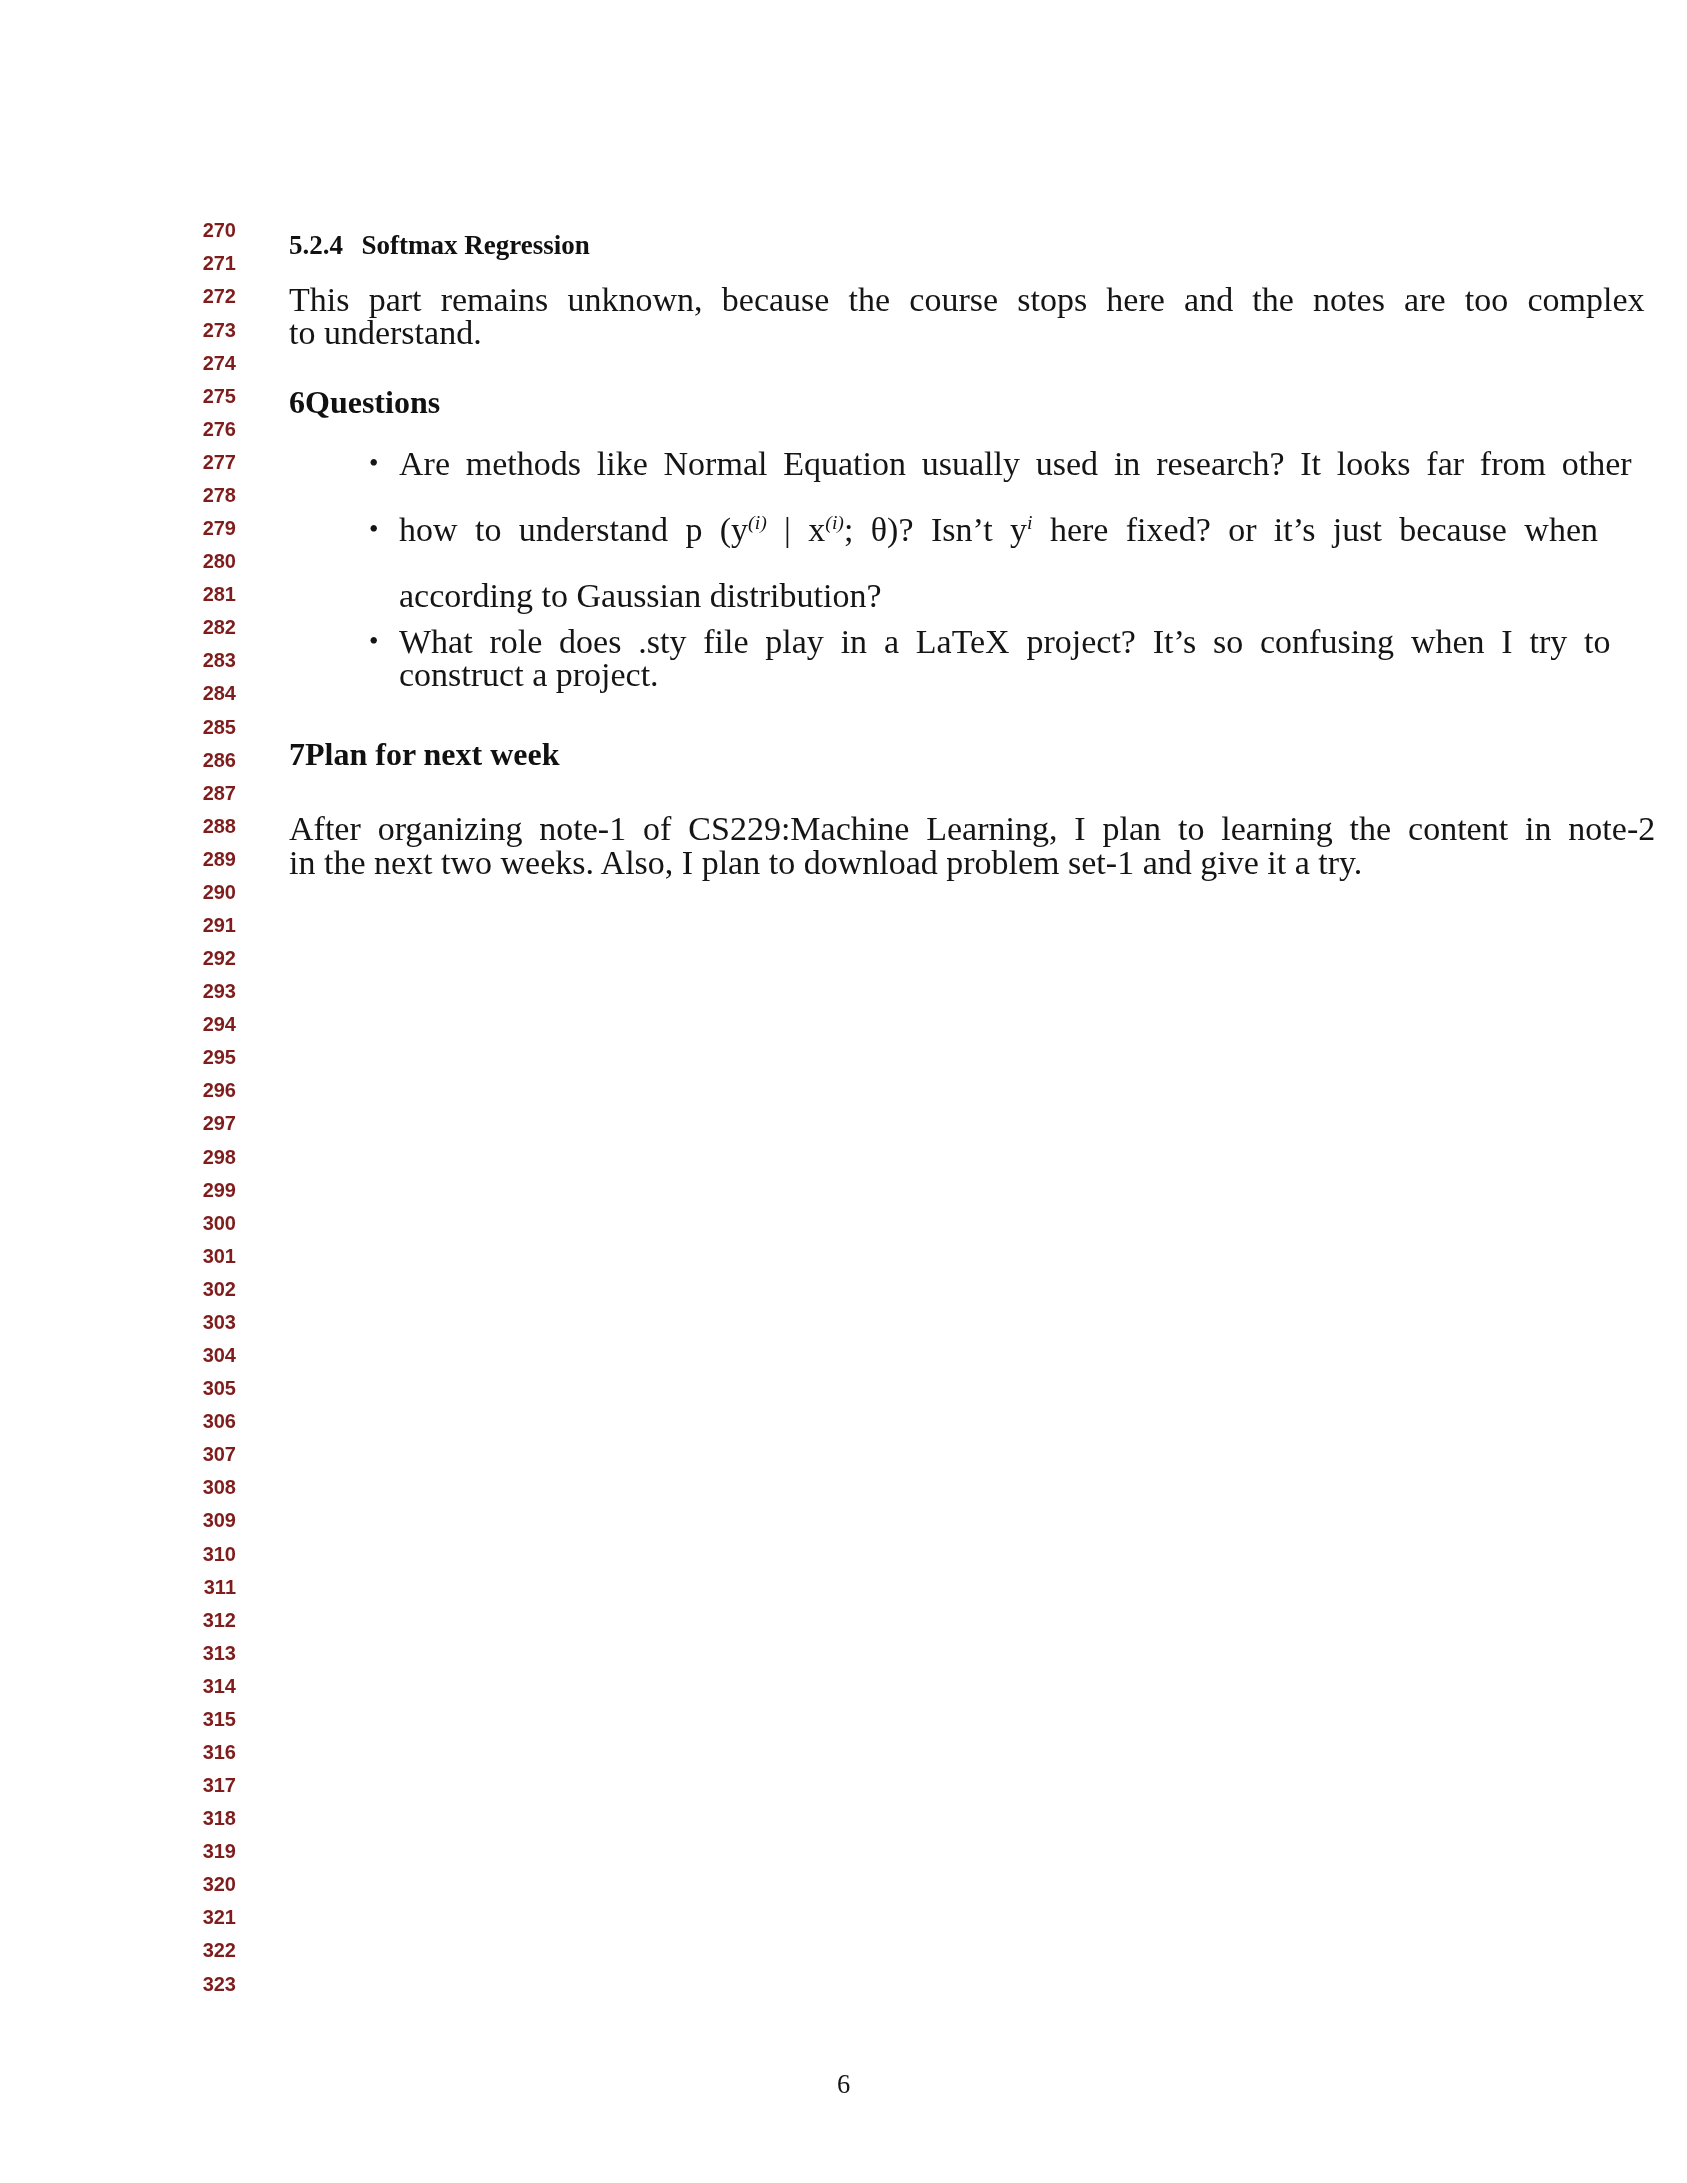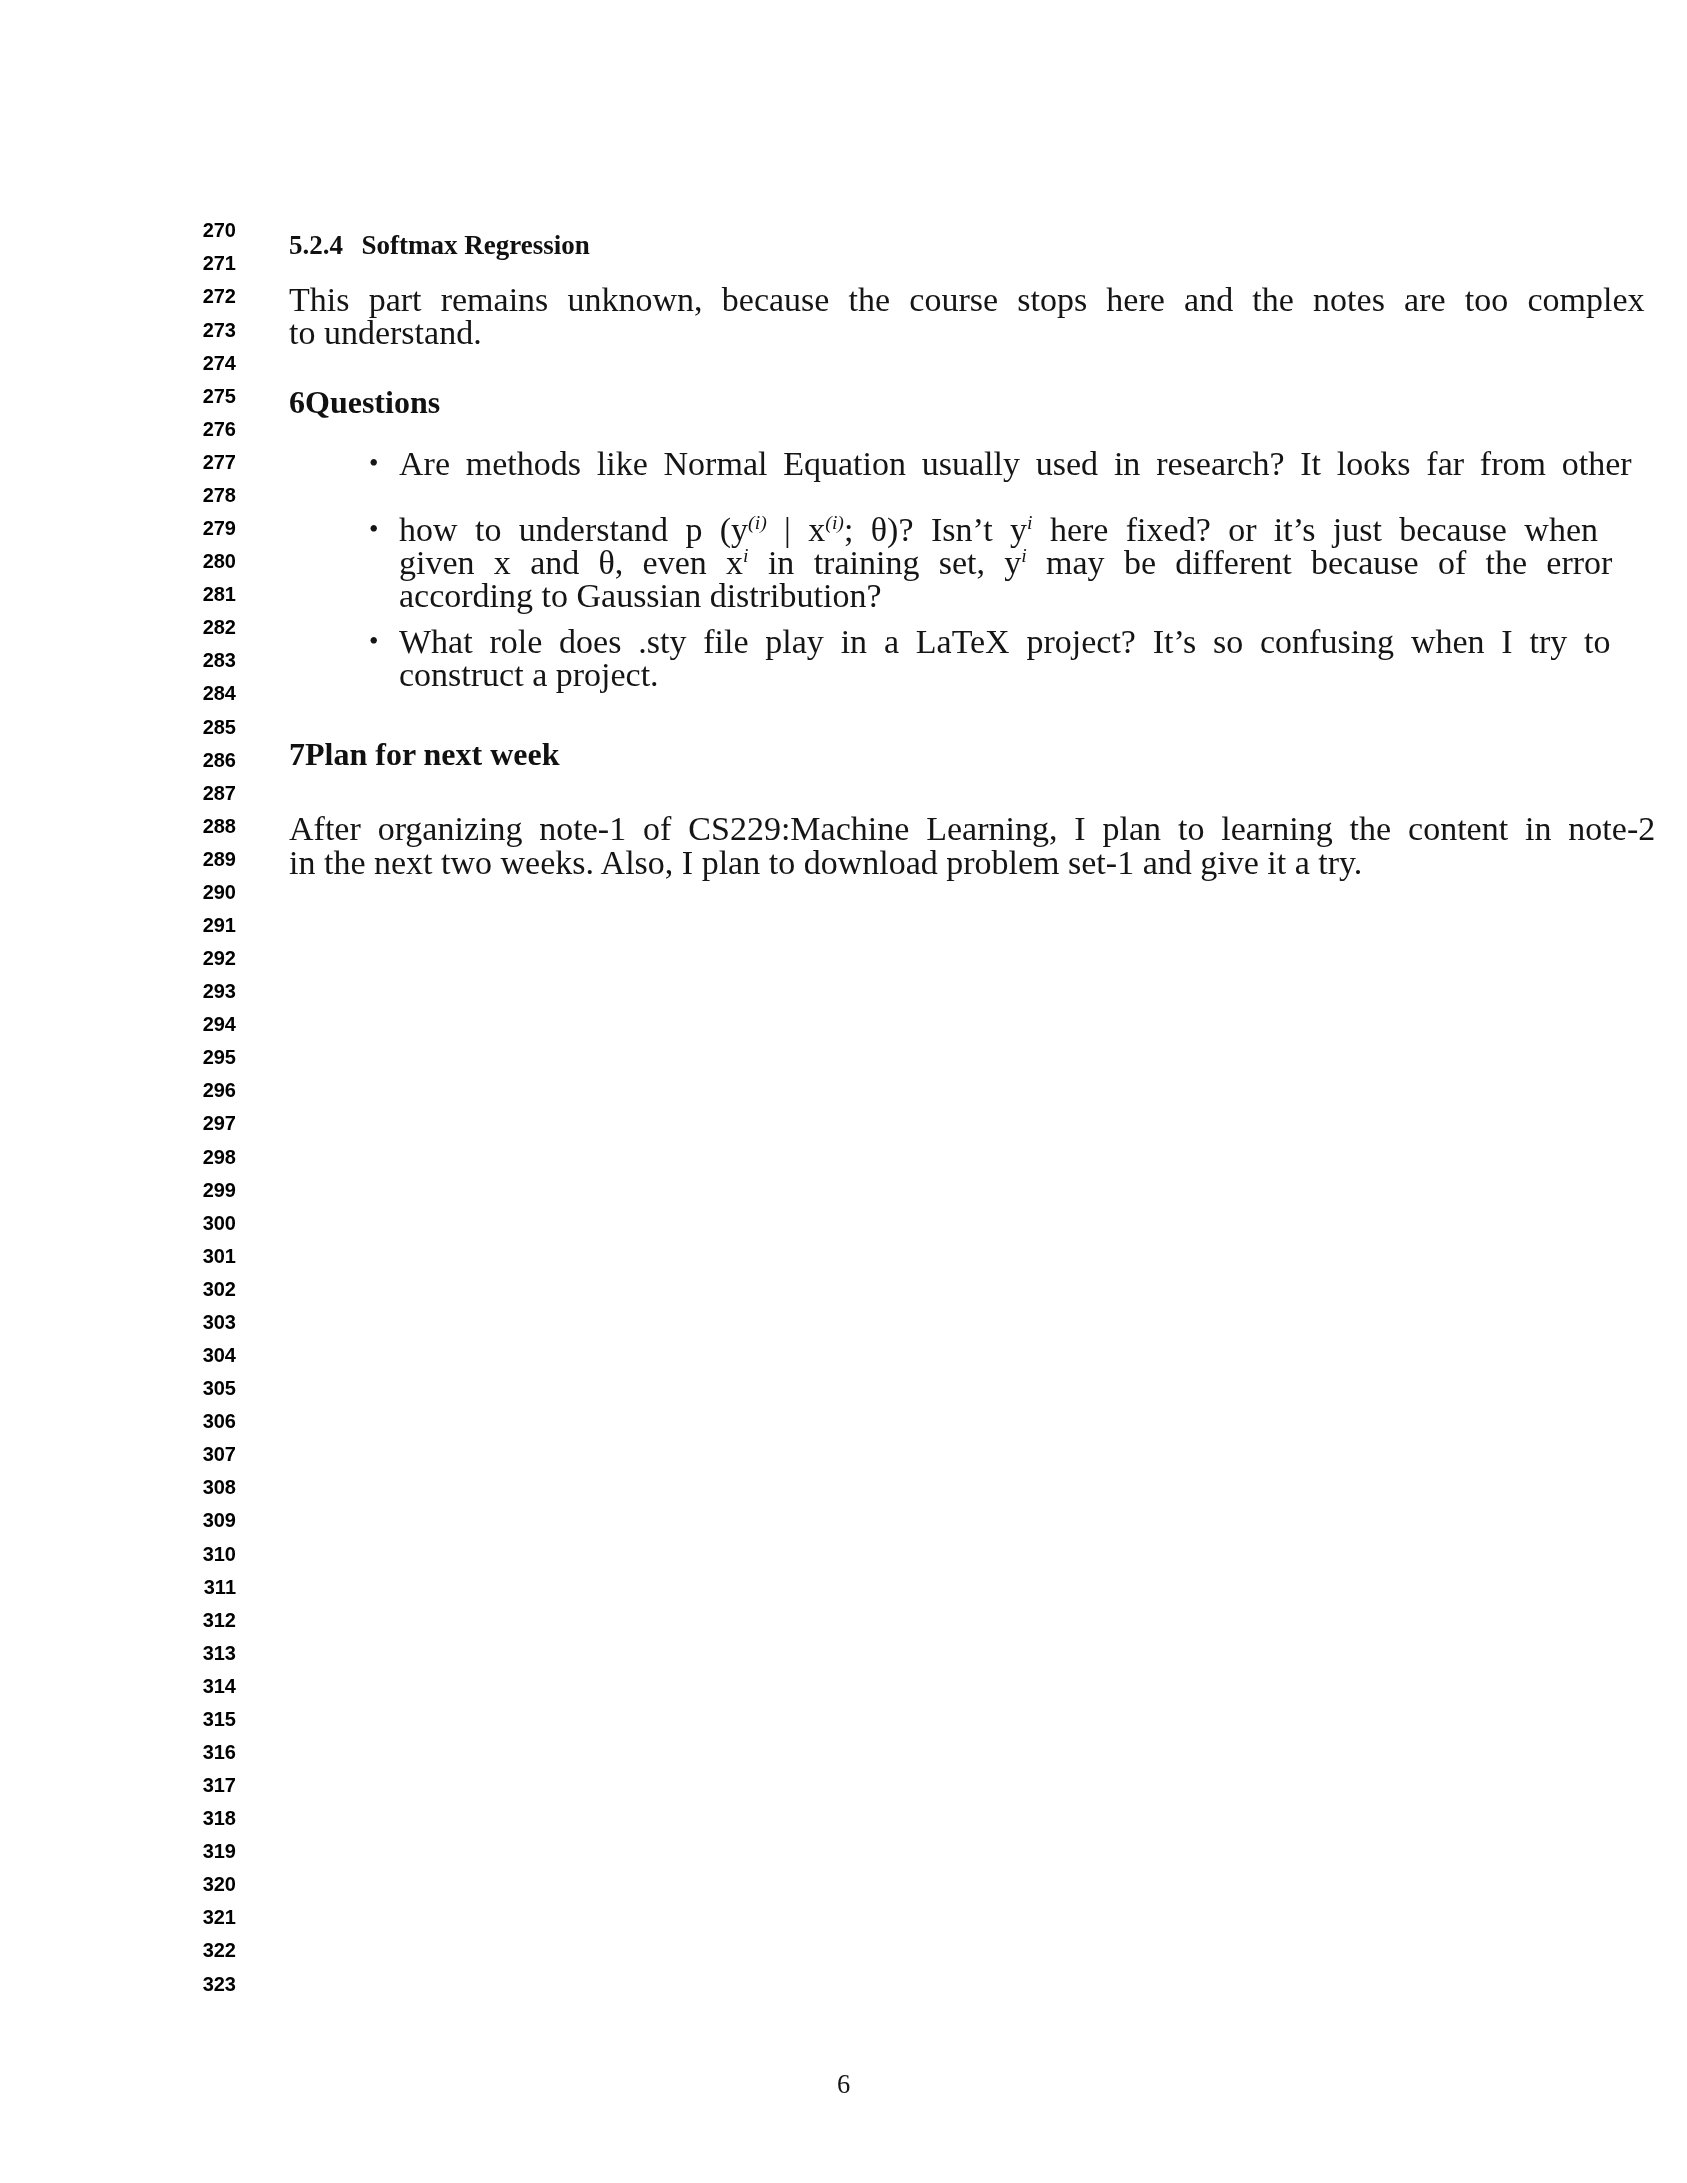--- a/index.html
+++ b/index.html
@@ -3,21 +3,21 @@
 <meta charset="utf-8">
 <title>Document Page</title>
 <style>
   html,body{margin:0;padding:0;background:#ffffff;}
   .page{position:relative;width:1687px;height:2183px;background:#ffffff;overflow:hidden;
         font-family:"Liberation Serif",serif;color:#151515;}
   
   .gutter{position:absolute;left:0;top:0;width:100%;height:100%;}
   .num{position:absolute;left:157px;width:79px;text-align:right;
        font-family:"Liberation Sans",sans-serif;font-weight:700;font-size:20px;line-height:24px;
-       color:#000000;}
+       color:#7f1d1d;}
   
   .line{position:absolute;left:289px;width:1112px;font-size:34px;line-height:33px;
         white-space:nowrap;}
   .line.indent{left:399px;width:1002px;}
   .lt{display:inline;}
   sup{font-size:58%;font-style:italic;line-height:0;vertical-align:super;}
   
   .h{position:absolute;left:289px;font-weight:700;white-space:nowrap;color:#111111;}
   .h.sec{font-size:32px;line-height:37px;}
   .h.sec .ht{}
@@ -96,21 +96,20 @@
   <div class="line just" style="top: 283px; word-spacing: 10.7px;"><span class="lt">This part remains unknown, because the course stops here and the notes are too complex</span></div>
   <div class="line" style="top:316px"><span class="lt">to understand.</span></div>
 
   <div class="h sec" style="top:384px"><span>6</span><span class="ht">Questions</span></div>
 
   <div class="marker" style="top:447px">•</div>
   <div class="line indent just" style="top: 447px; word-spacing: 7.3px;"><span class="lt">Are methods like Normal Equation usually used in research? It looks far from other</span></div>
 
   <div class="marker" style="top:513px">•</div>
   <div class="line indent just" style="top: 513px; word-spacing: 8.9px;"><span class="lt"><span>how to understand p (y</span><sup>(i)</sup><span> | x</span><sup>(i)</sup><span>; θ)?  Isn’t y</span><sup>i</sup><span> here fixed?  or it’s just because when</span></span></div>
-  <div class="line indent just" style="top: 546px; word-spacing: 10.8px;"><span class="lt"><span>given x and θ, even x</span><sup>i</sup><span> in training set, y</span><sup>i</sup><span> may be different because of the error</span></span></div>
   <div class="line indent" style="top:579px"><span class="lt">according to Gaussian distribution?</span></div>
 
   <div class="marker" style="top:625px">•</div>
   <div class="line indent just" style="top: 625px; word-spacing: 8.3px;"><span class="lt">What role does .sty file play in a LaTeX project?  It’s so confusing when I try to</span></div>
   <div class="line indent" style="top:658px"><span class="lt">construct a project.</span></div>
 
   <div class="h sec" style="top:736px"><span>7</span><span class="ht">Plan for next week</span></div>
 
   <div class="line just" style="top: 812px; word-spacing: 8.4px;"><span class="lt">After organizing note-1 of CS229:Machine Learning, I plan to learning the content in note-2</span></div>
   <div class="line" style="top:846px"><span class="lt">in the next two weeks.  Also, I plan to download problem set-1 and give it a try.</span></div>

